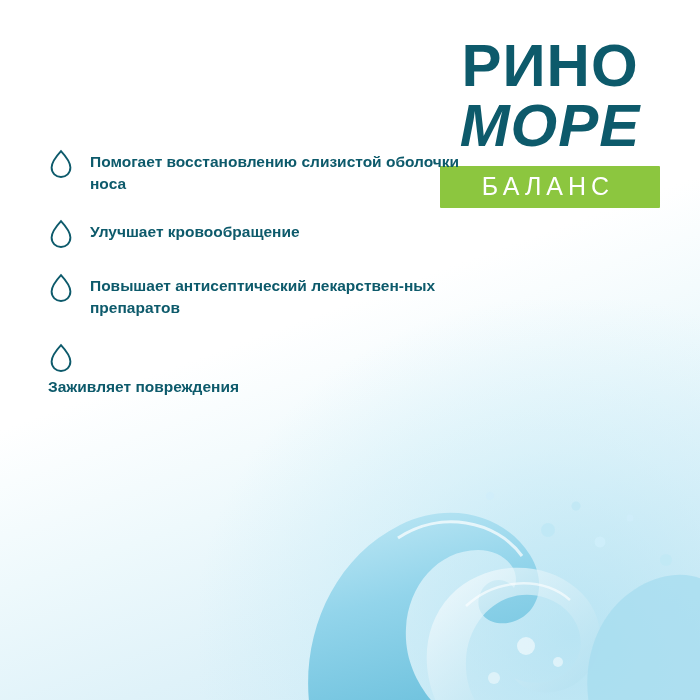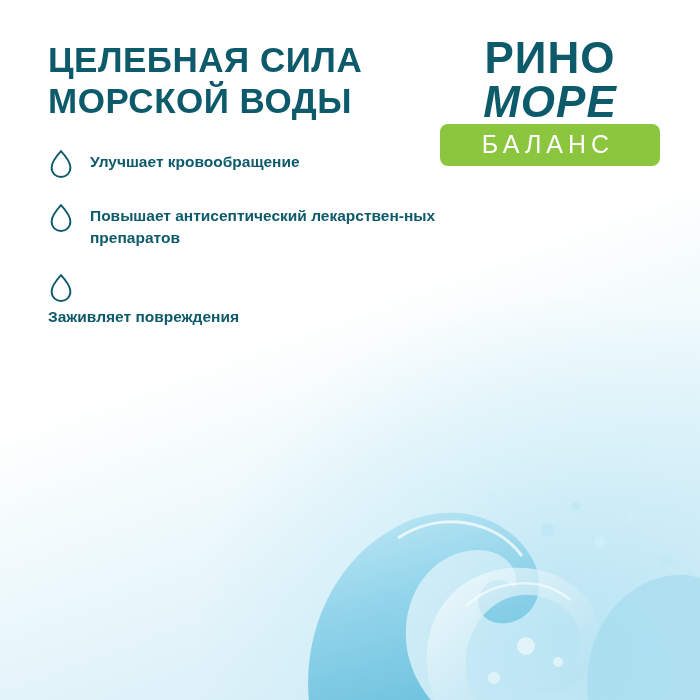--- a/index.html
+++ b/index.html
@@ -51,36 +51,36 @@
   .brand {
     position: absolute;
     right: 40px;
     top: 36px;
     width: 220px;
     text-align: center;
   }
   .brand-name {
     color: #0d5a6b;
     font-weight: bold;
-    font-size: 44px;
+    font-size: 60px;
     line-height: 1.0;
     letter-spacing: 1px;
     text-transform: uppercase;
   }
   .brand-name .l2 { display: block; font-style: italic; }
   .brand-sub {
-    margin-top: 0;
+    margin-top: 10px;
     background: #8cc63f;
     color: #ffffff;
     font-size: 25px;
     font-weight: normal;
     letter-spacing: 5px;
     padding: 6px 10px 7px 6px;
     text-transform: uppercase;
-    border-radius: 8px;
+    border-radius: 1px;
   }
 
   
   .list {
     position: absolute;
     left: 48px;
     top: 148px;
     width: 430px;
   }
   .item {
@@ -116,35 +116,39 @@
   }
   .splash svg { display: block; width: 100%; height: 100%; }
 </style>
 </head>
 <body>
 
 <div class="poster">
 
   <div class="wash"></div>
 
-  <div class="headline">
-    <div>ЦЕЛЕБНАЯ СИЛА</div>
-    <div>МОРСКОЙ ВОДЫ</div>
-  </div>
 
   <div class="brand">
     <div class="brand-name">
       <span>РИНО</span>
       <span class="l2">МОРЕ</span>
     </div>
     <div class="brand-sub">БАЛАНС</div>
   </div>
 
   <div class="list">
 
+    <div class="item">
+      <span class="drop">
+        <svg viewBox="0 0 26 30" width="26" height="30" aria-hidden="true">
+          <path d="M13 2.2 C13 2.2 3.6 12.4 3.6 18.6 C3.6 24.1 7.8 28 13 28 C18.2 28 22.4 24.1 22.4 18.6 C22.4 12.4 13 2.2 13 2.2 Z" fill="none" stroke="#0d5a6b" stroke-width="1.9"></path>
+        </svg>
+      </span>
+      <span class="item-text">Помогает восстановлению слизистой оболочки носа</span>
+    </div>
 
 
     <div class="item">
       <span class="drop">
         <svg viewBox="0 0 26 30" width="26" height="30" aria-hidden="true">
           <path d="M13 2.2 C13 2.2 3.6 12.4 3.6 18.6 C3.6 24.1 7.8 28 13 28 C18.2 28 22.4 24.1 22.4 18.6 C22.4 12.4 13 2.2 13 2.2 Z" fill="none" stroke="#0d5a6b" stroke-width="1.9"></path>
         </svg>
       </span>
       <span class="item-text">Улучшает кровообращение</span>
     </div>

